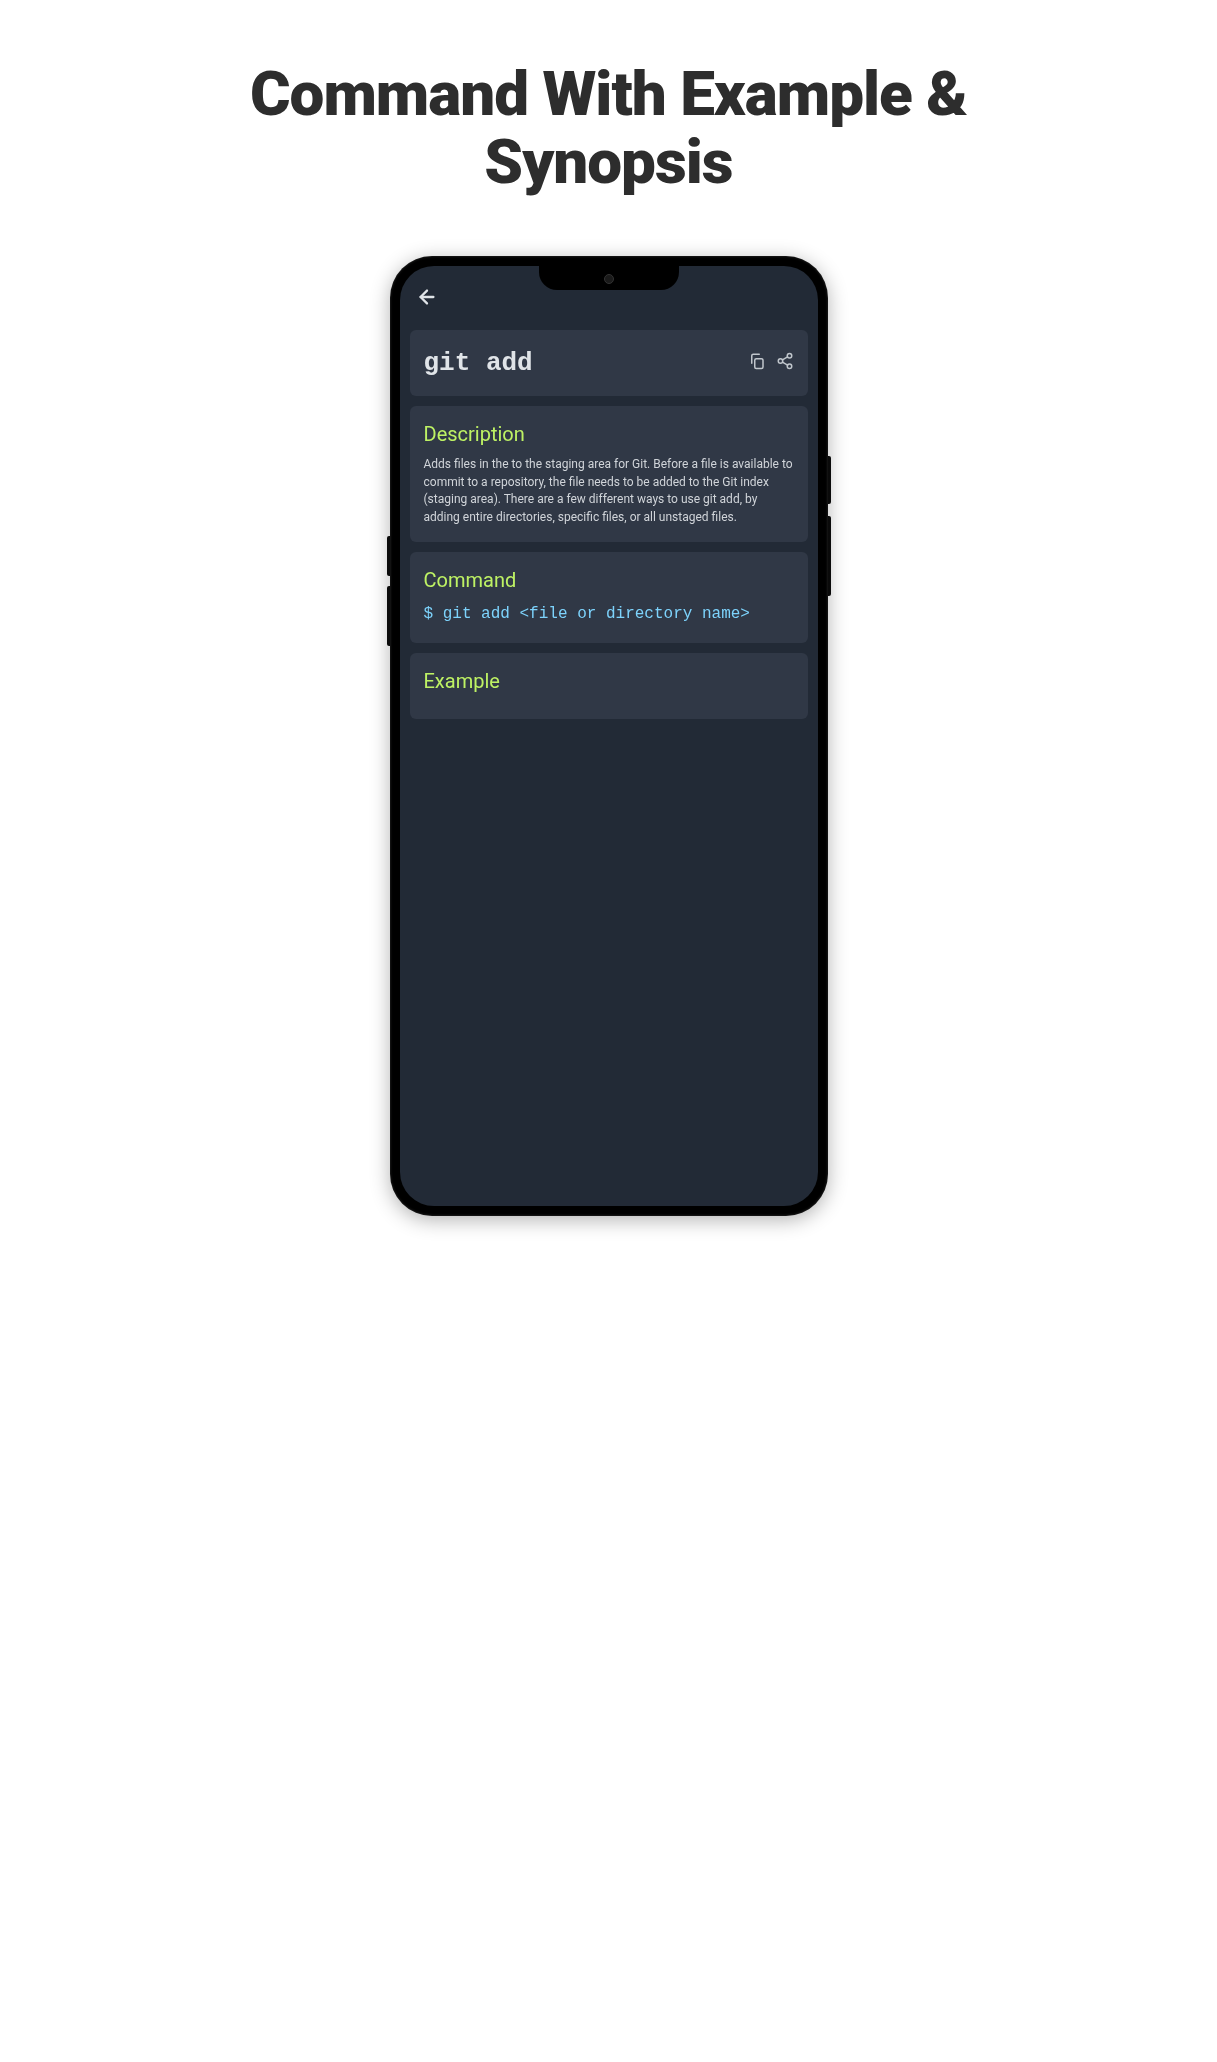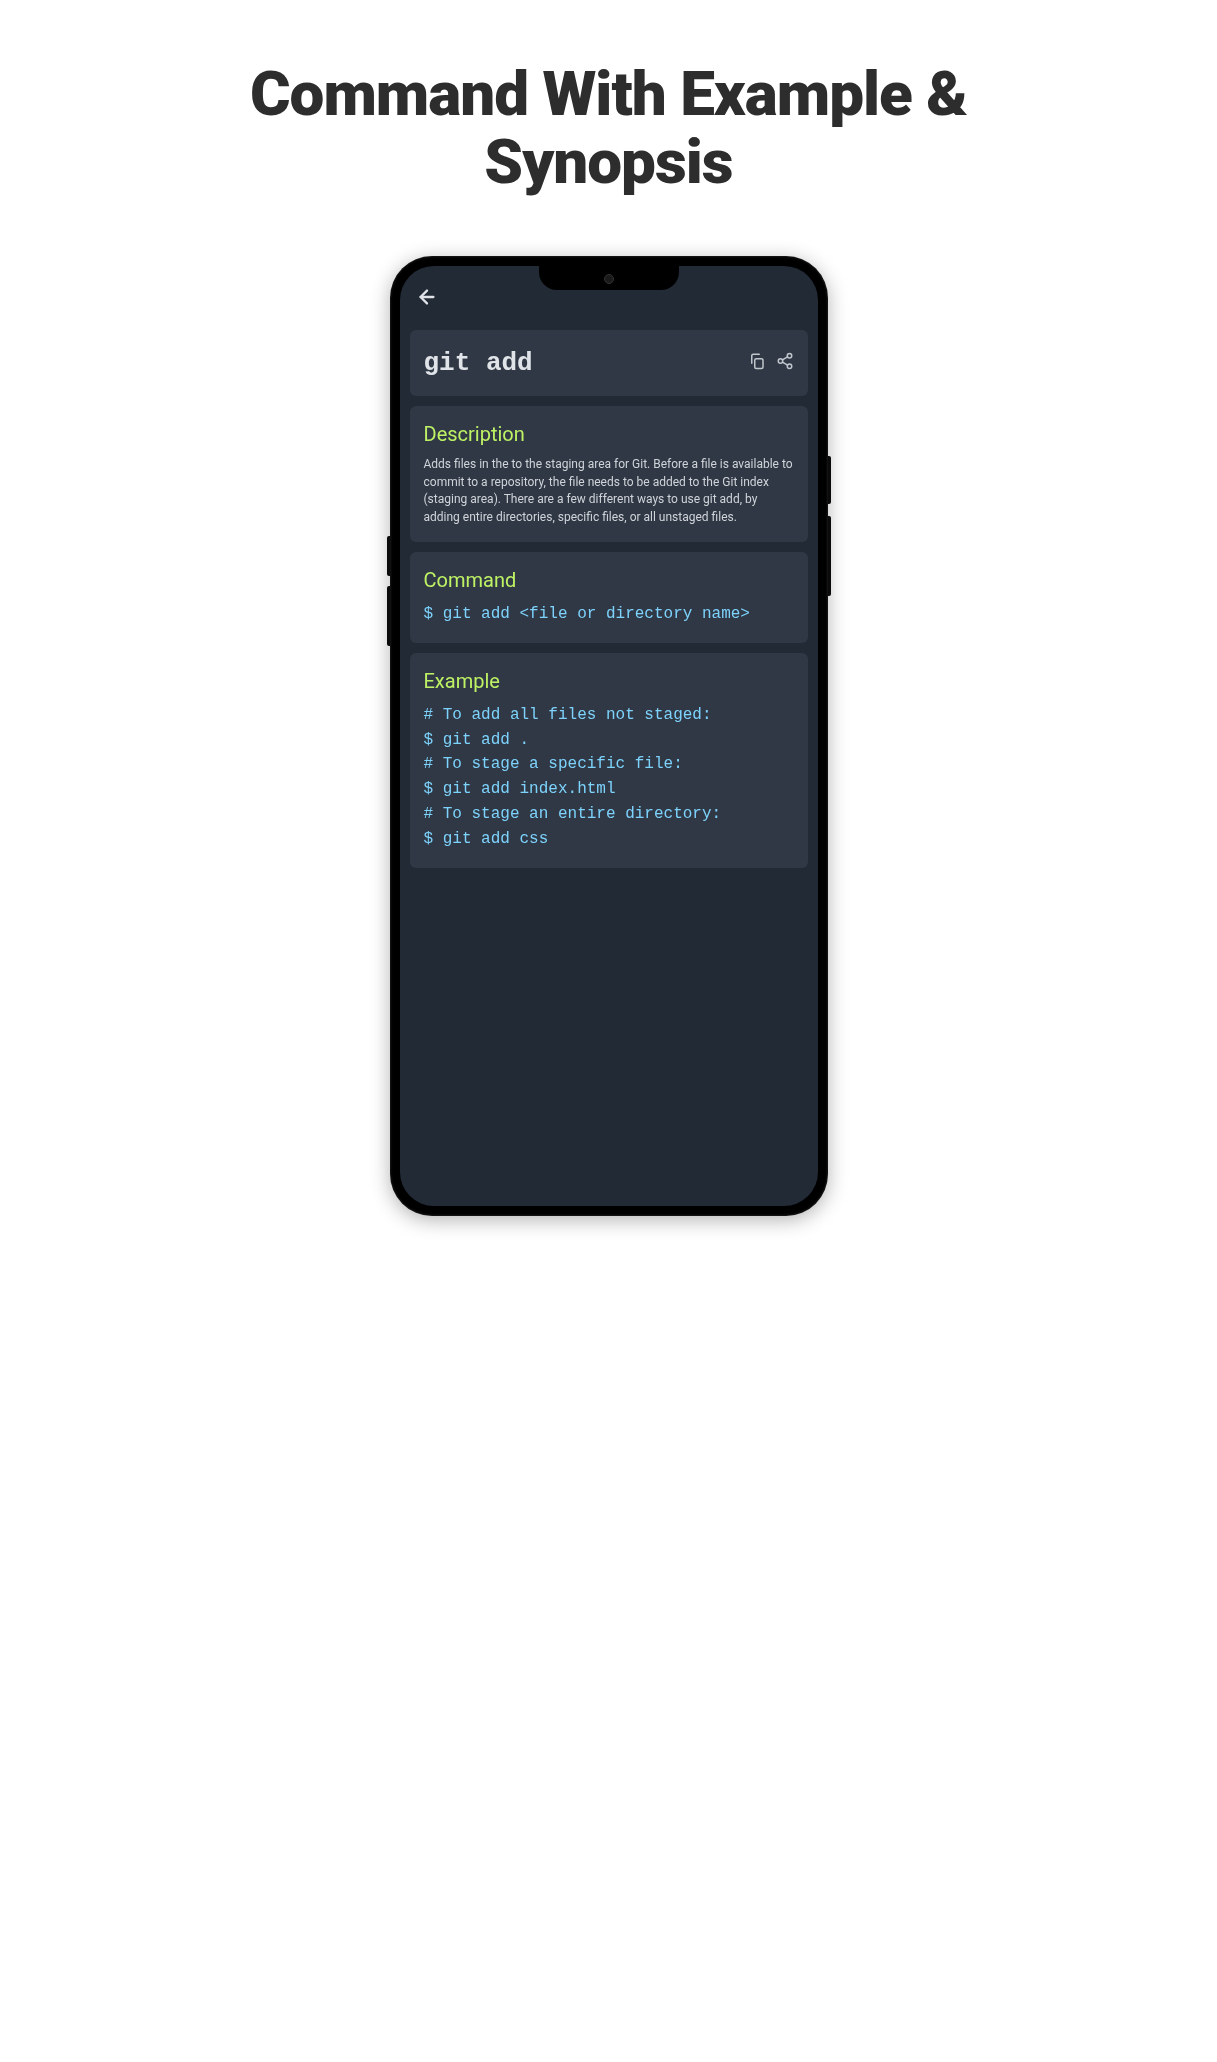--- a/index.html
+++ b/index.html
@@ -218,23 +218,17 @@
         <div class="card-body">Adds files in the to the staging area for Git. Before a file is available to commit to a repository, the file needs to be added to the Git index (staging area). There are a few different ways to use git add, by adding entire directories, specific files, or all unstaged files.</div>
       </div>
 
       <div class="card">
         <div class="card-heading">Command</div>
         <div class="mono">$ git add &lt;file or directory name&gt;</div>
       </div>
 
       <div class="card">
         <div class="card-heading">Example</div>
-        <div class="mono"># To add all files not staged:
-$ git add .
-# To stage a specific file:
-$ git add index.html
-# To stage an entire directory:
-$ git add css</div>
       </div>
 
     </div>
   </div>
 </div>
 
 </body></html>

